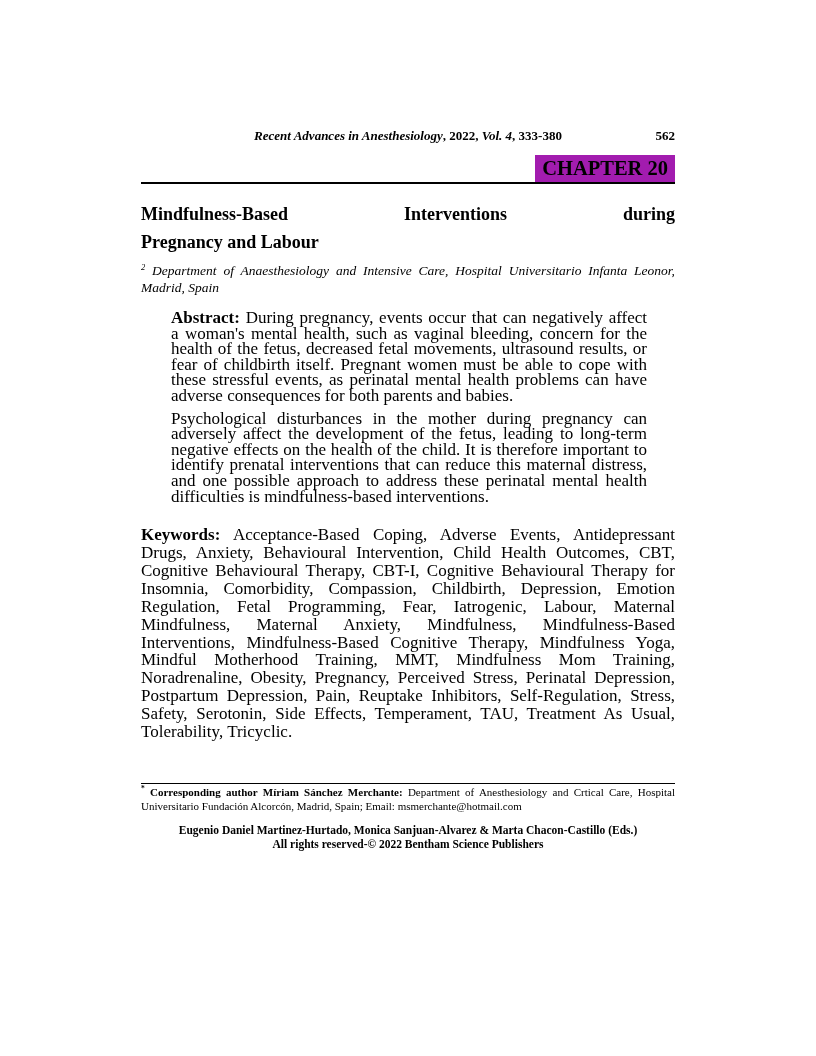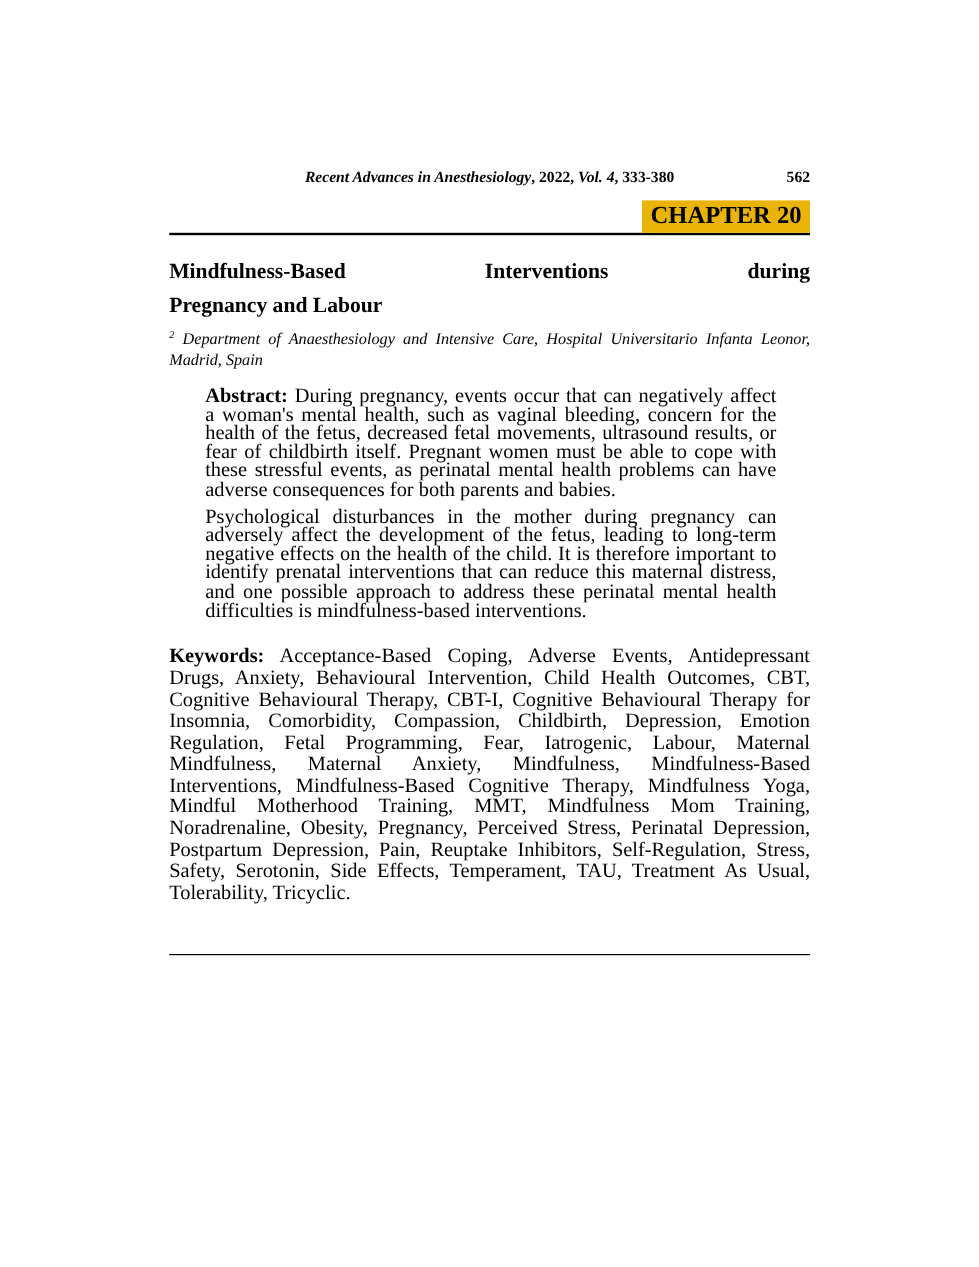--- a/index.html
+++ b/index.html
@@ -6,21 +6,21 @@
   body {
     width: 816px;
     height: 1056px;
     background: #ffffff;
     color: #000000;
     font-family: "Liberation Serif", serif;
     overflow: hidden;
   }
   .content {
     width: 534px;
-    margin: 12px auto;
+    margin: 0 auto;
     padding-top: 128px;
   }
   .b  { font-weight: bold; }
   .i  { font-style: italic; }
 
   
   .running-header {
     position: relative;
     text-align: center;
     font-size: 13px;
@@ -120,21 +120,21 @@
 <body>
 
 <div class="content">
 
   <div class="running-header">
     <span><span class="i">Recent Advances in Anesthesiology</span><span>, 2022, </span><span class="i">Vol. 4</span><span>, 333-380</span></span>
     <span class="pgnum">562</span>
   </div>
 
   <div class="chapter-row">
-    <span class="chapter-badge" style="background: #eab308;">CHAPTER 20</span>
+    <span class="chapter-badge" style="background: #a21caf;">CHAPTER 20</span>
   </div>
 
   <h1 class="title">
     <span class="l1">Mindfulness-Based Interventions during</span>
     <span class="l2">Pregnancy and Labour</span>
   </h1>
 
 
   <p class="affil affil-2">
     <sup>2</sup>
@@ -145,17 +145,25 @@
     <p><span class="b">Abstract:</span> <span>During pregnancy, events occur that can negatively affect a woman's mental health, such as vaginal bleeding, concern for the health of the fetus, decreased fetal movements, ultrasound results, or fear of childbirth itself. Pregnant women must be able to cope with these stressful events, as perinatal mental health problems can have adverse consequences for both parents and babies.</span></p>
     <p><span>Psychological disturbances in the mother during pregnancy can adversely affect the development of the fetus, leading to long-term negative effects on the health of the child. It is therefore important to identify prenatal interventions that can reduce this maternal distress, and one possible approach to address these perinatal mental health difficulties is mindfulness-based interventions.</span></p>
   </div>
 
   <div class="keywords">
     <span class="b">Keywords:</span>
     <span>Acceptance-Based Coping, Adverse Events, Antidepressant Drugs, Anxiety, Behavioural Intervention, Child Health Outcomes, CBT, Cognitive Behavioural Therapy, CBT-I, Cognitive Behavioural Therapy for Insomnia, Comorbidity, Compassion, Childbirth, Depression, Emotion Regulation, Fetal Programming, Fear, Iatrogenic, Labour, Maternal Mindfulness, Maternal Anxiety, Mindfulness, Mindfulness-Based Interventions, Mindfulness-Based Cognitive Therapy, Mindfulness Yoga, Mindful Motherhood Training, MMT, Mindfulness Mom Training, Noradrenaline, Obesity, Pregnancy, Perceived Stress, Perinatal Depression, Postpartum Depression, Pain, Reuptake Inhibitors, Self-Regulation, Stress, Safety, Serotonin, Side Effects, Temperament, TAU, Treatment As Usual, Tolerability, Tricyclic.</span>
   </div>
 
   <div class="footer-rule"></div>
+  <p class="footnote">
+    <sup class="b">*</sup>
+    <span class="b">Corresponding author Míriam Sánchez Merchante:</span>
+    <span>Department of Anesthesiology and Crtical Care, Hospital Universitario Fundación Alcorcón, Madrid, Spain; Email:</span>
+    <span>msmerchante@hotmail.com</span>
+  </p>
 
   <div class="imprint">
+    <div>Eugenio Daniel Martinez-Hurtado, Monica Sanjuan-Alvarez &amp; Marta Chacon-Castillo (Eds.)</div>
+    <div>All rights reserved-© 2022 Bentham Science Publishers</div>
   </div>
 
 </div>
 
 </body></html>

